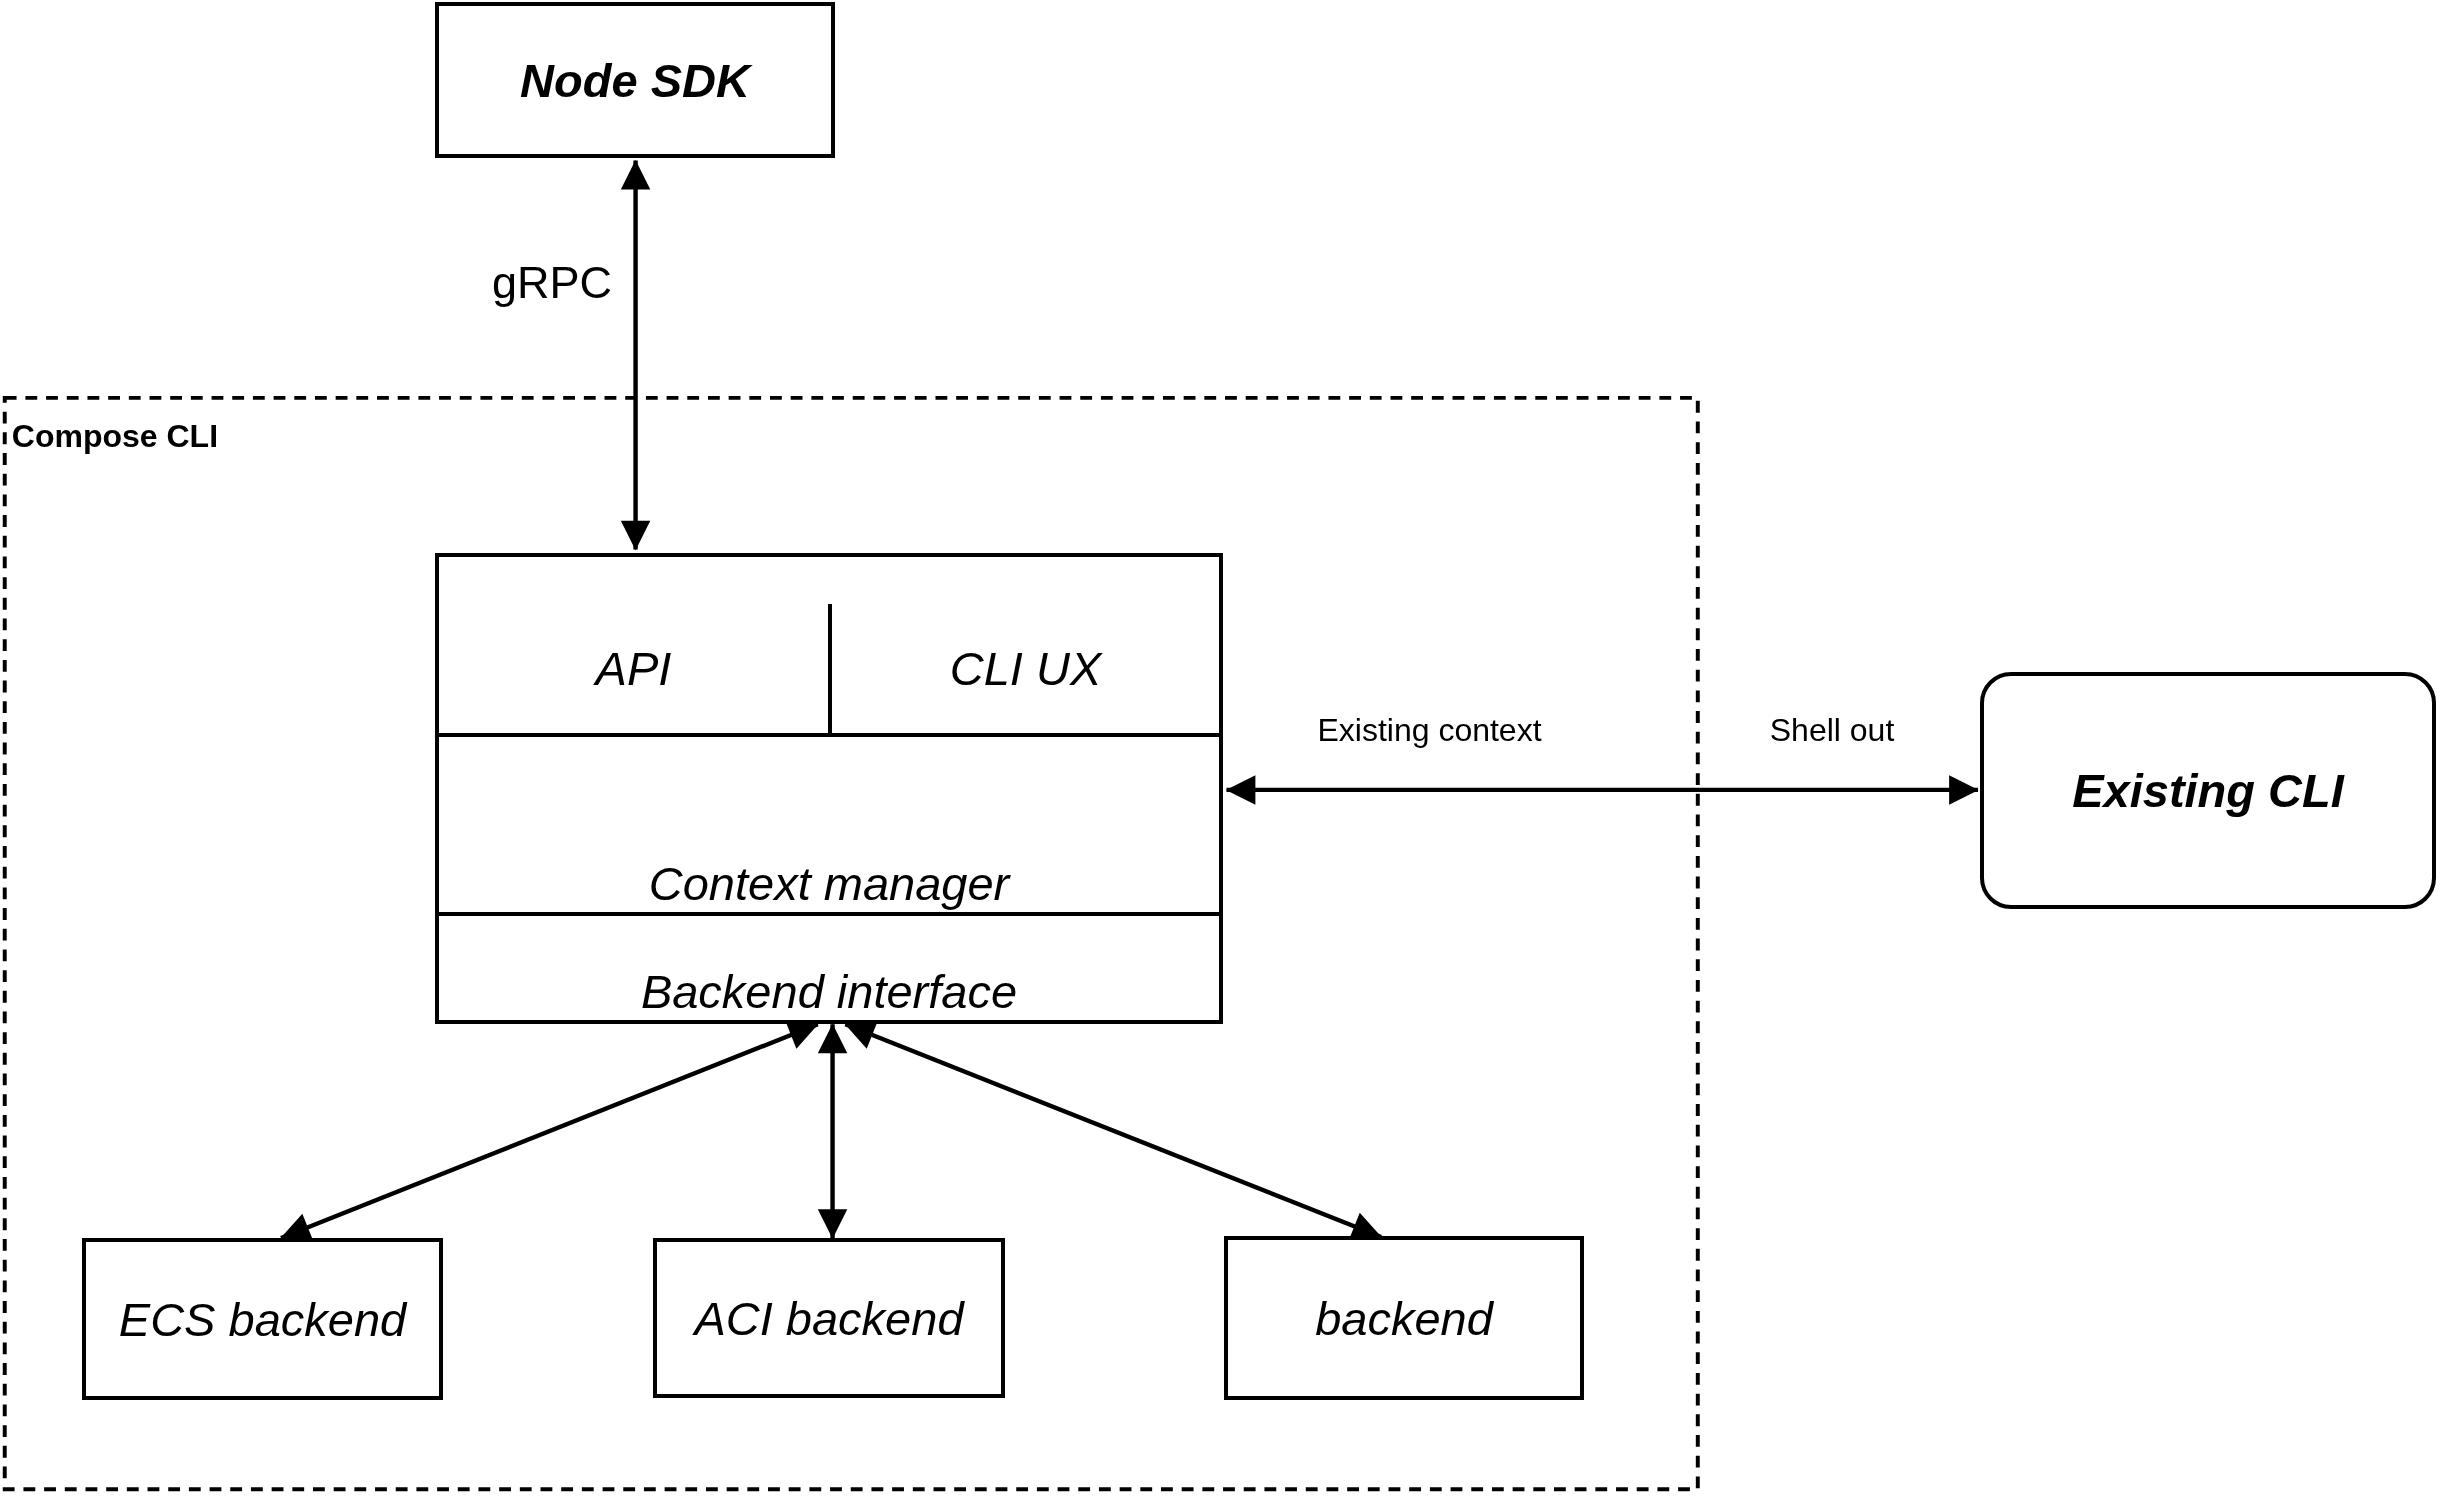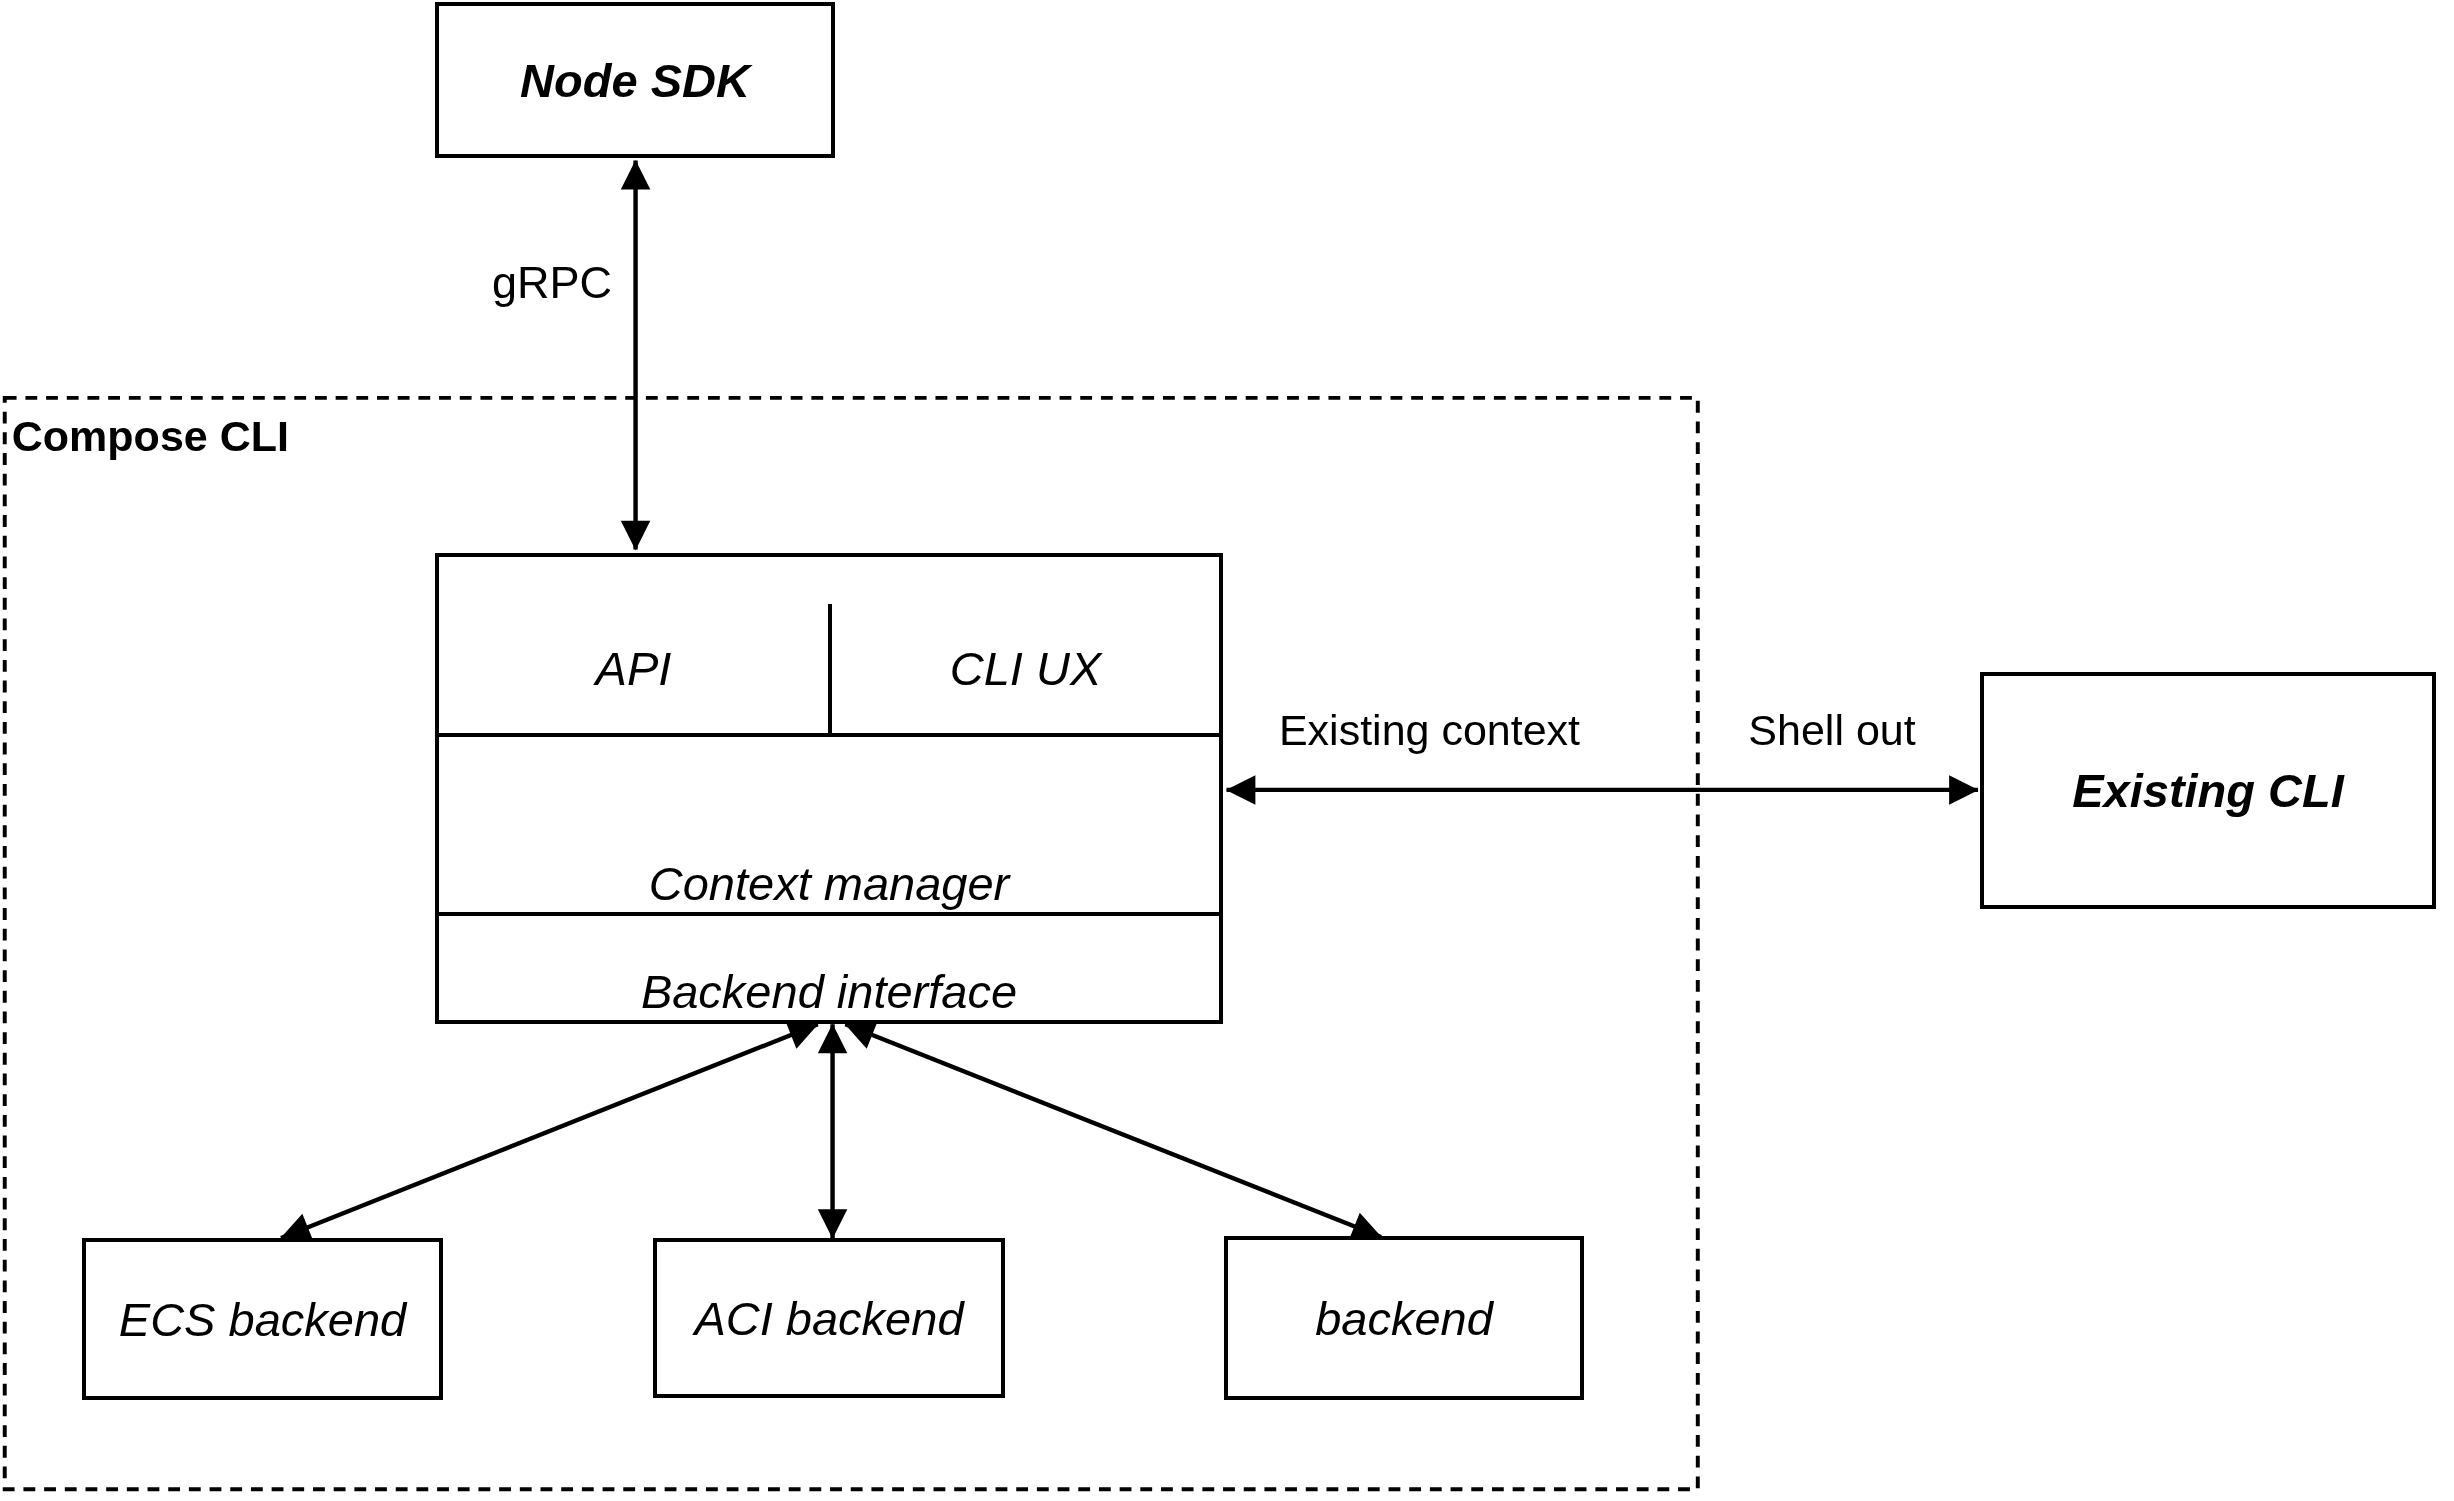--- a/index.html
+++ b/index.html
@@ -30,27 +30,27 @@
     align-items: center;
     justify-content: center;
     text-align: center;
     font-size: 47px;
     line-height: 57px;
     font-style: italic;
   }
   .bold { font-weight: bold; }
   .lbl {
     position: absolute;
-    font-size: 43px;
+    font-size: 32px;
     line-height: 57px;
     white-space: nowrap;
   }
   
   #node-sdk       { left: 435px;  top: 2px;    width: 400px; height: 156px; }
-  #existing-cli   { left: 1980px; top: 672px;  width: 456px; height: 237px; }
+  #existing-cli   { left: 1980px; top: 672px;  width: 456px; height: 237px; border-radius: 31px; }
   #ecs-backend    { left: 82px;   top: 1238px; width: 361px; height: 162px; }
   #aci-backend    { left: 653px;  top: 1238px; width: 352px; height: 160px; }
   #example-backend{ left: 1224px; top: 1236px; width: 360px; height: 164px;
                     flex-direction: column; }
   
   #stack {
     left: 435px; top: 553px; width: 788px; height: 471px;
     flex-direction: column;
     align-items: stretch;
     justify-content: flex-start;

